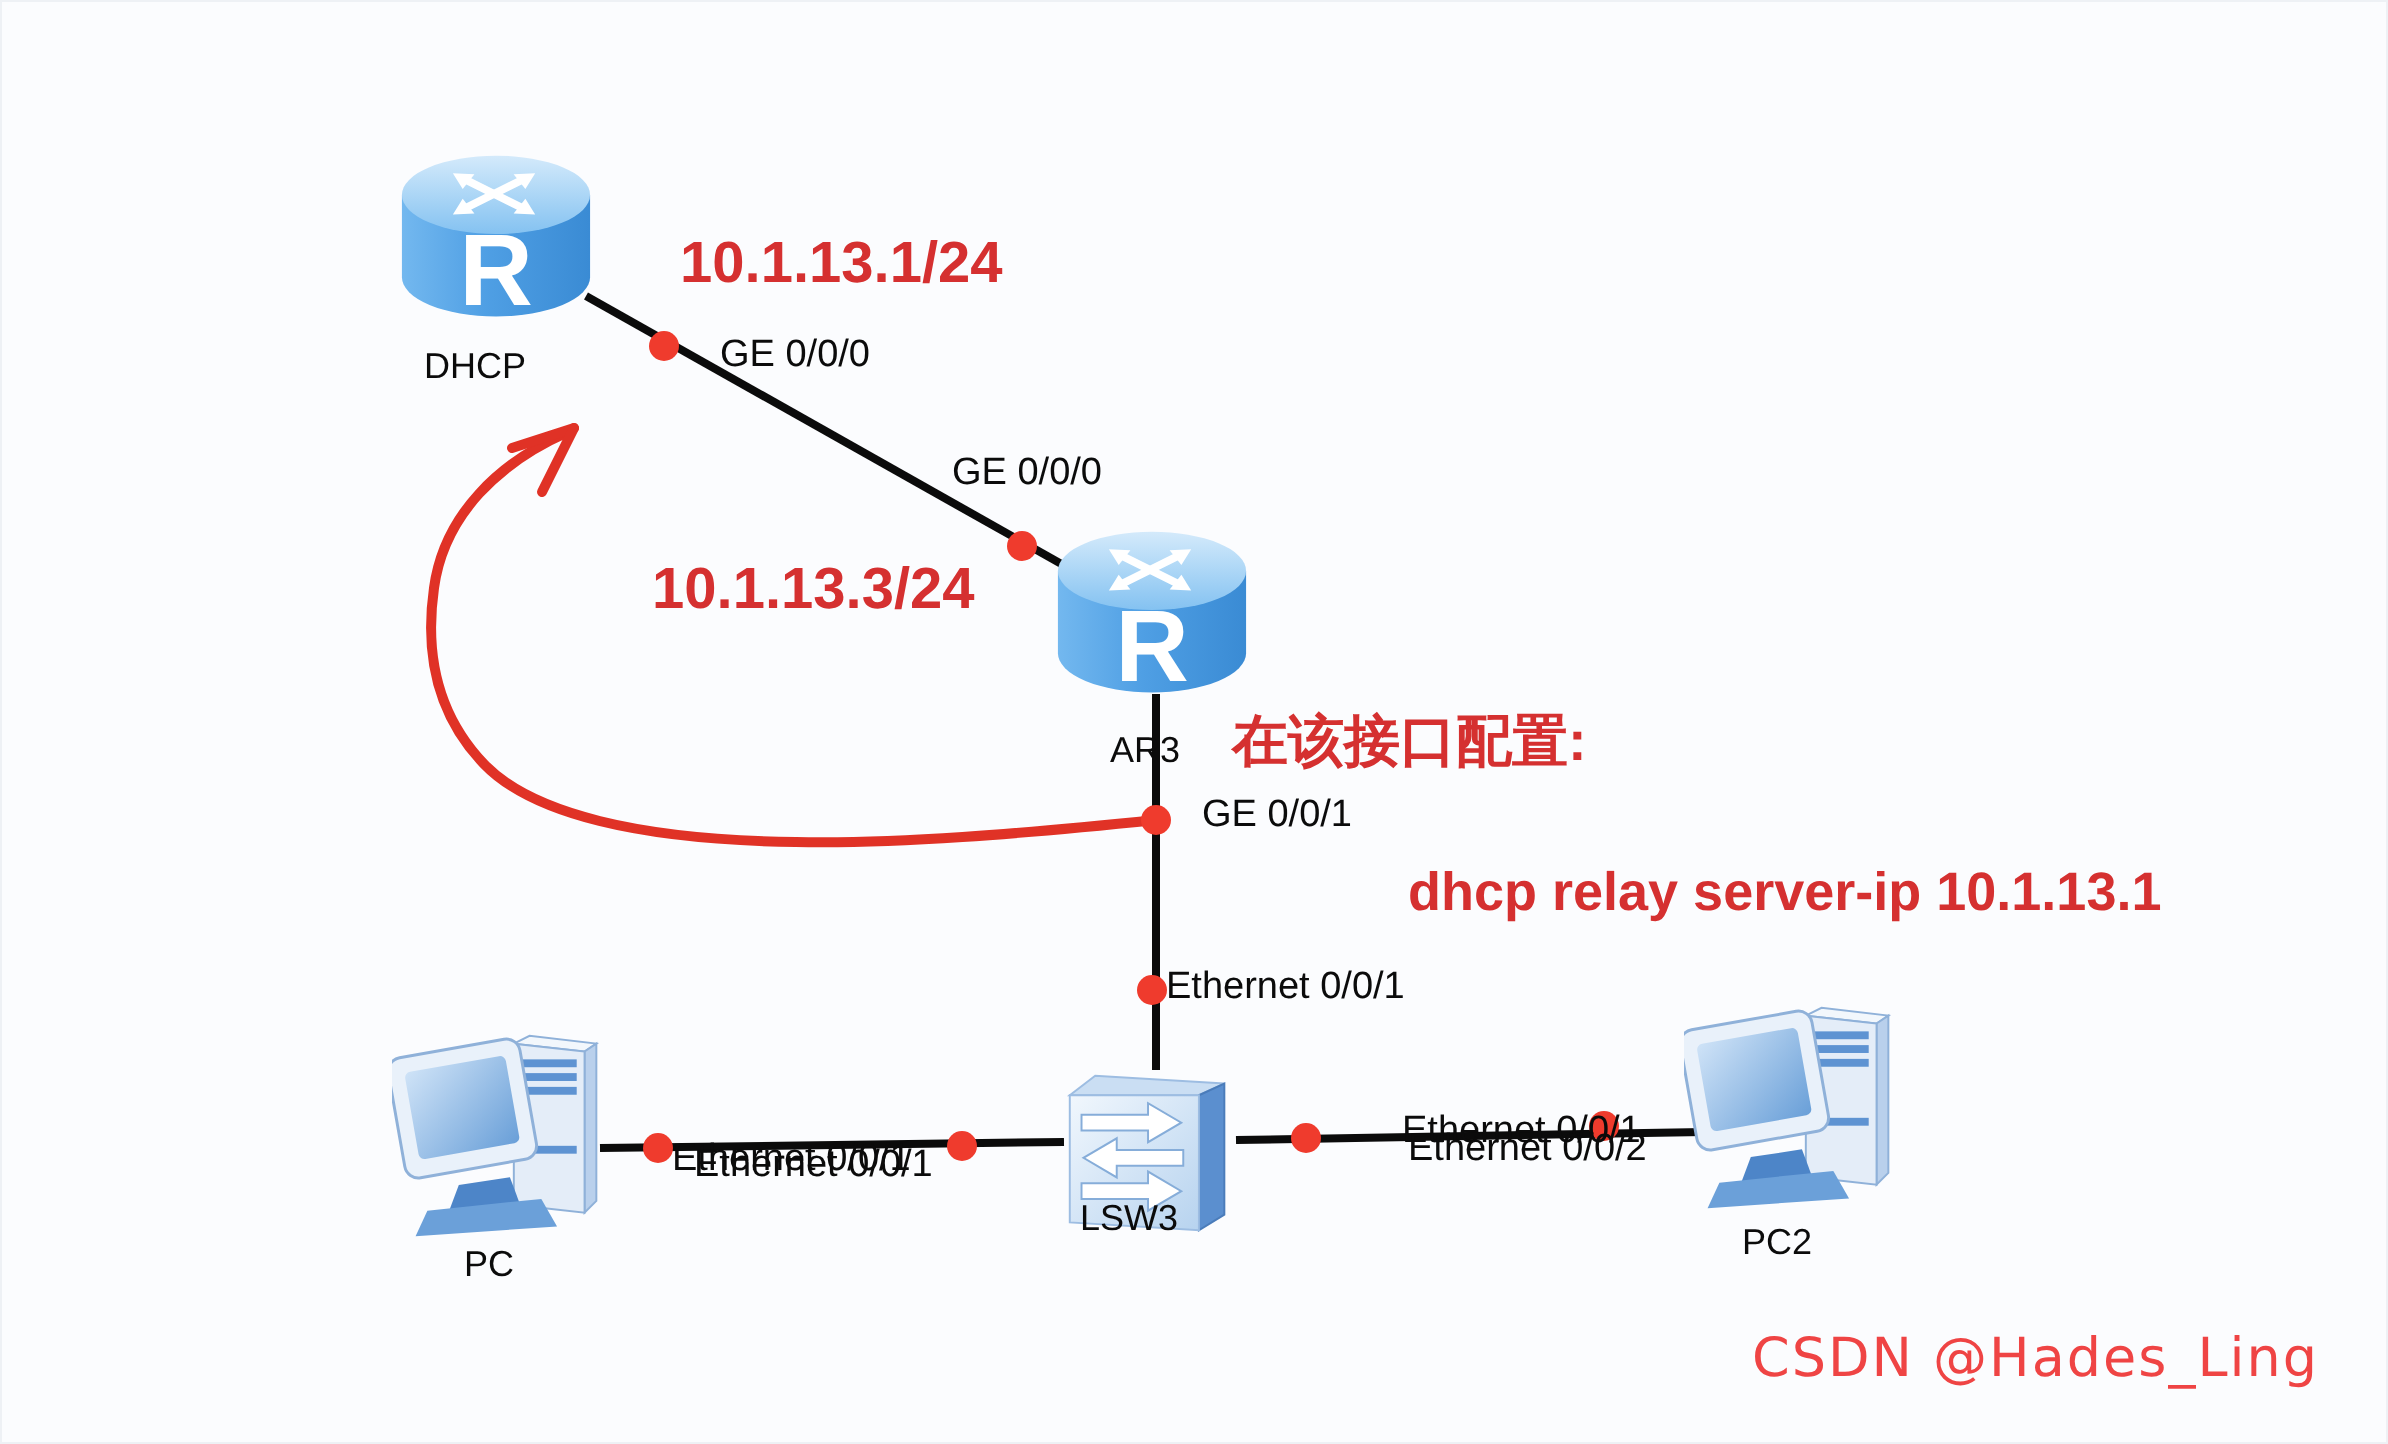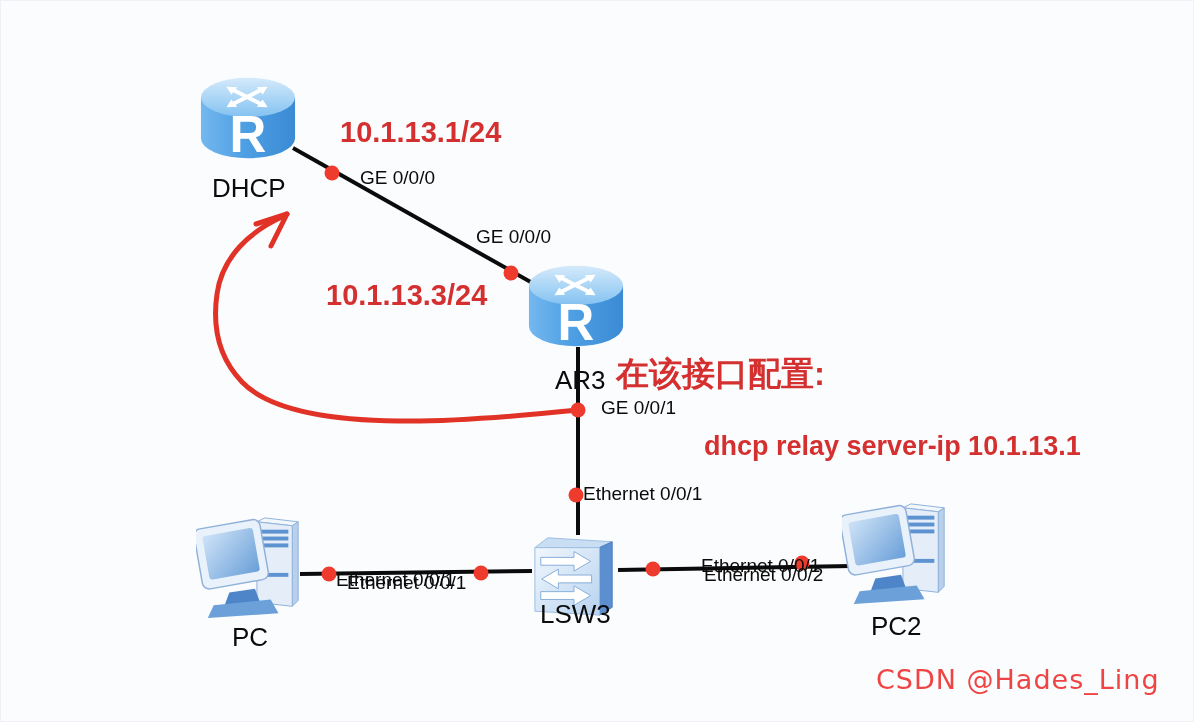--- a/index.html
+++ b/index.html
@@ -9,26 +9,26 @@
     font-family:"Liberation Sans", sans-serif;
     box-shadow:inset 0 0 0 1px #eef1f5;
   }
   .overlay{position:absolute;left:0;top:0;width:1194px;height:722px;}
   .link{stroke:var(--link-black,#0b0b0b);stroke-width:4;}
   .relay-curve{fill:none;stroke:var(--curve-red,#e03226);stroke-width:5;stroke-linecap:round;}
   .relay-head{stroke:var(--curve-red,#e03226);stroke-width:5;stroke-linecap:round;}
   .dot{fill:var(--dot-red,#ef3b2d);}
   .node-svg{position:absolute;}
   .lbl{position:absolute;color:var(--link-black,#0b0b0b);white-space:nowrap;line-height:1.1;}
-  .lbl-dev{font-size:26px;}
+  .lbl-dev{font-size:18px;}
   .lbl-if{font-size:19px;}
   .red{position:absolute;color:var(--annotation-red,#d53030);font-weight:700;white-space:nowrap;line-height:1.1;}
   .red-ip{font-size:29px;}
   .red-cfg{font-size:27px;}
-  .red-cfg-head{font-size:33px;font-weight:700;}
+  .red-cfg-head{font-size:28px;font-weight:700;}
   .watermark{
     position:absolute;left:876px;top:664px;
     font-size:27px;color:#ef4444;letter-spacing:1px;
     font-family:"DejaVu Sans", sans-serif;white-space:nowrap;
   }
 </style>
 </head>
 <body>
 
 <svg width="0" height="0" style="position:absolute" aria-hidden="true">

